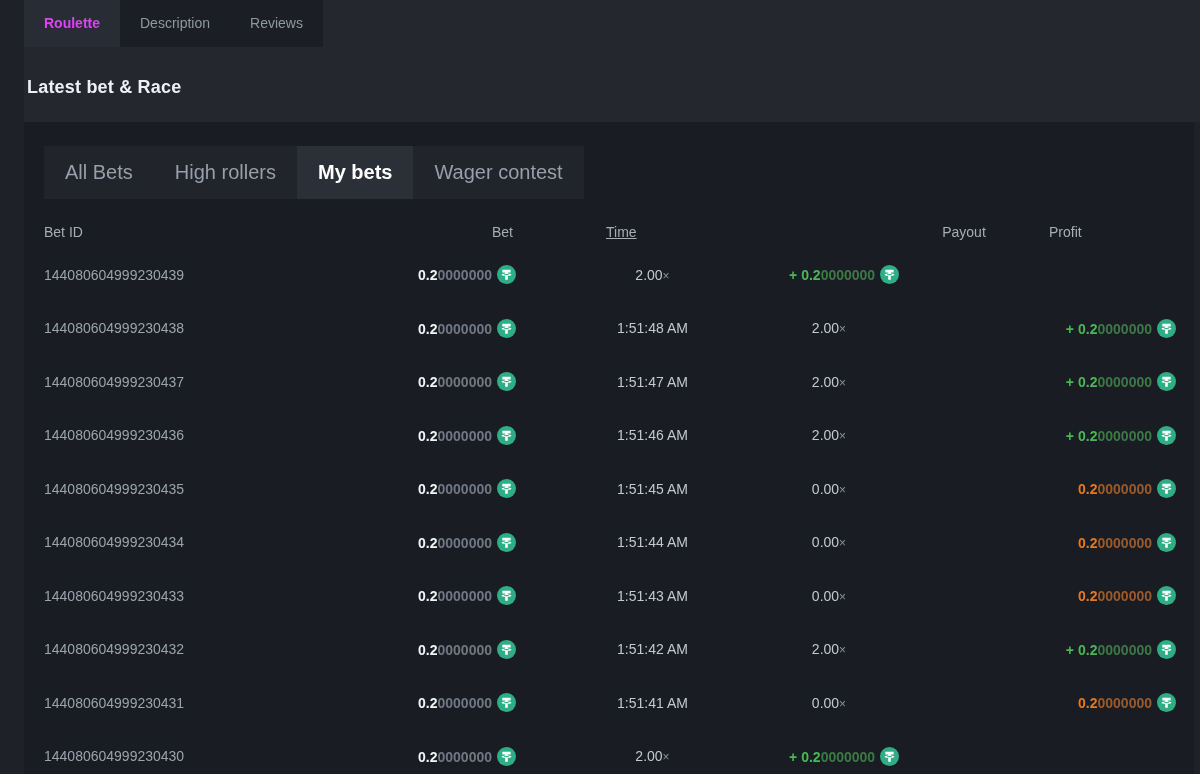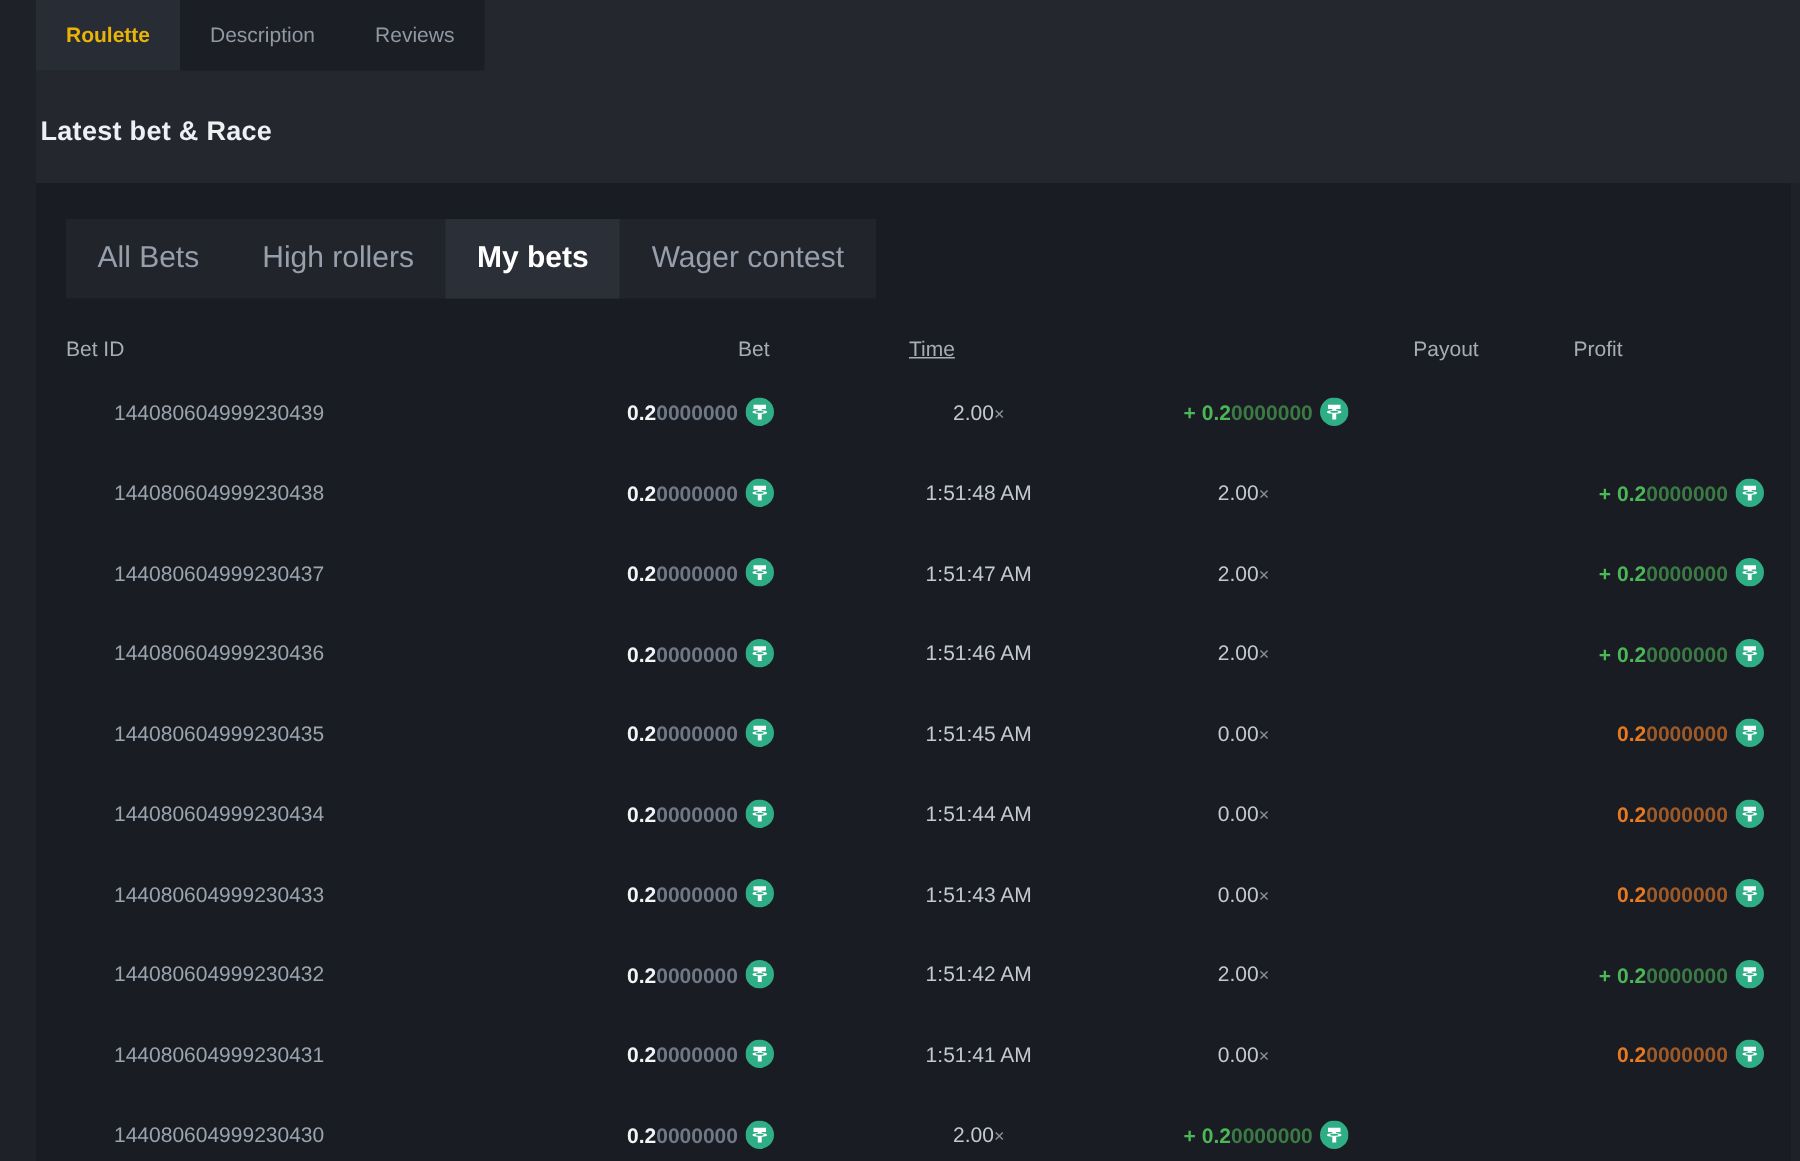--- a/index.html
+++ b/index.html
@@ -24,21 +24,21 @@
   .game-tab {
     height:47px; line-height:47px;
     padding:0 20px;
     font-size:14px;
     color:#8f98a3;
     cursor:pointer;
     white-space:nowrap;
   }
   .game-tab.active {
     background:#282c34;
-    color:#eab308;
+    color:#d946ef;
     font-weight:bold;
   }
   .section-title {
     margin:0;
     padding:30px 0 0 3px;
     font-size:18px;
     font-weight:600;
     color:#eef1f3;
     letter-spacing:.2px;
   }
@@ -79,21 +79,21 @@
   .th-bet   { text-align:right; padding-right:48px; }
   .th-time  { text-align:left;text-decoration:underline; }
   .th-payout{ text-align:center; }
   .th-profit{ text-align:left; }
   .tbody { margin-top:8px; }
   .trow {
     height:53.5px;
     align-items:center;
     font-size:14px;
   }
-  .cell-id { color:#9aa4af;margin-left:32px; }
+  .cell-id { color:#9aa4af; }
   .cell-bet {
     text-align:right;
     font-weight:bold;
     white-space:nowrap;
   }
   .bet-bold { color:#f2f4f6; }
   .bet-rest { color:#6f7884; }
   .cell-time { text-align:center; color:#c3c9cf; }
   .cell-payout { text-align:center; color:#c3c9cf; }
   .mult { color:#8a919b; font-size:12px; }

